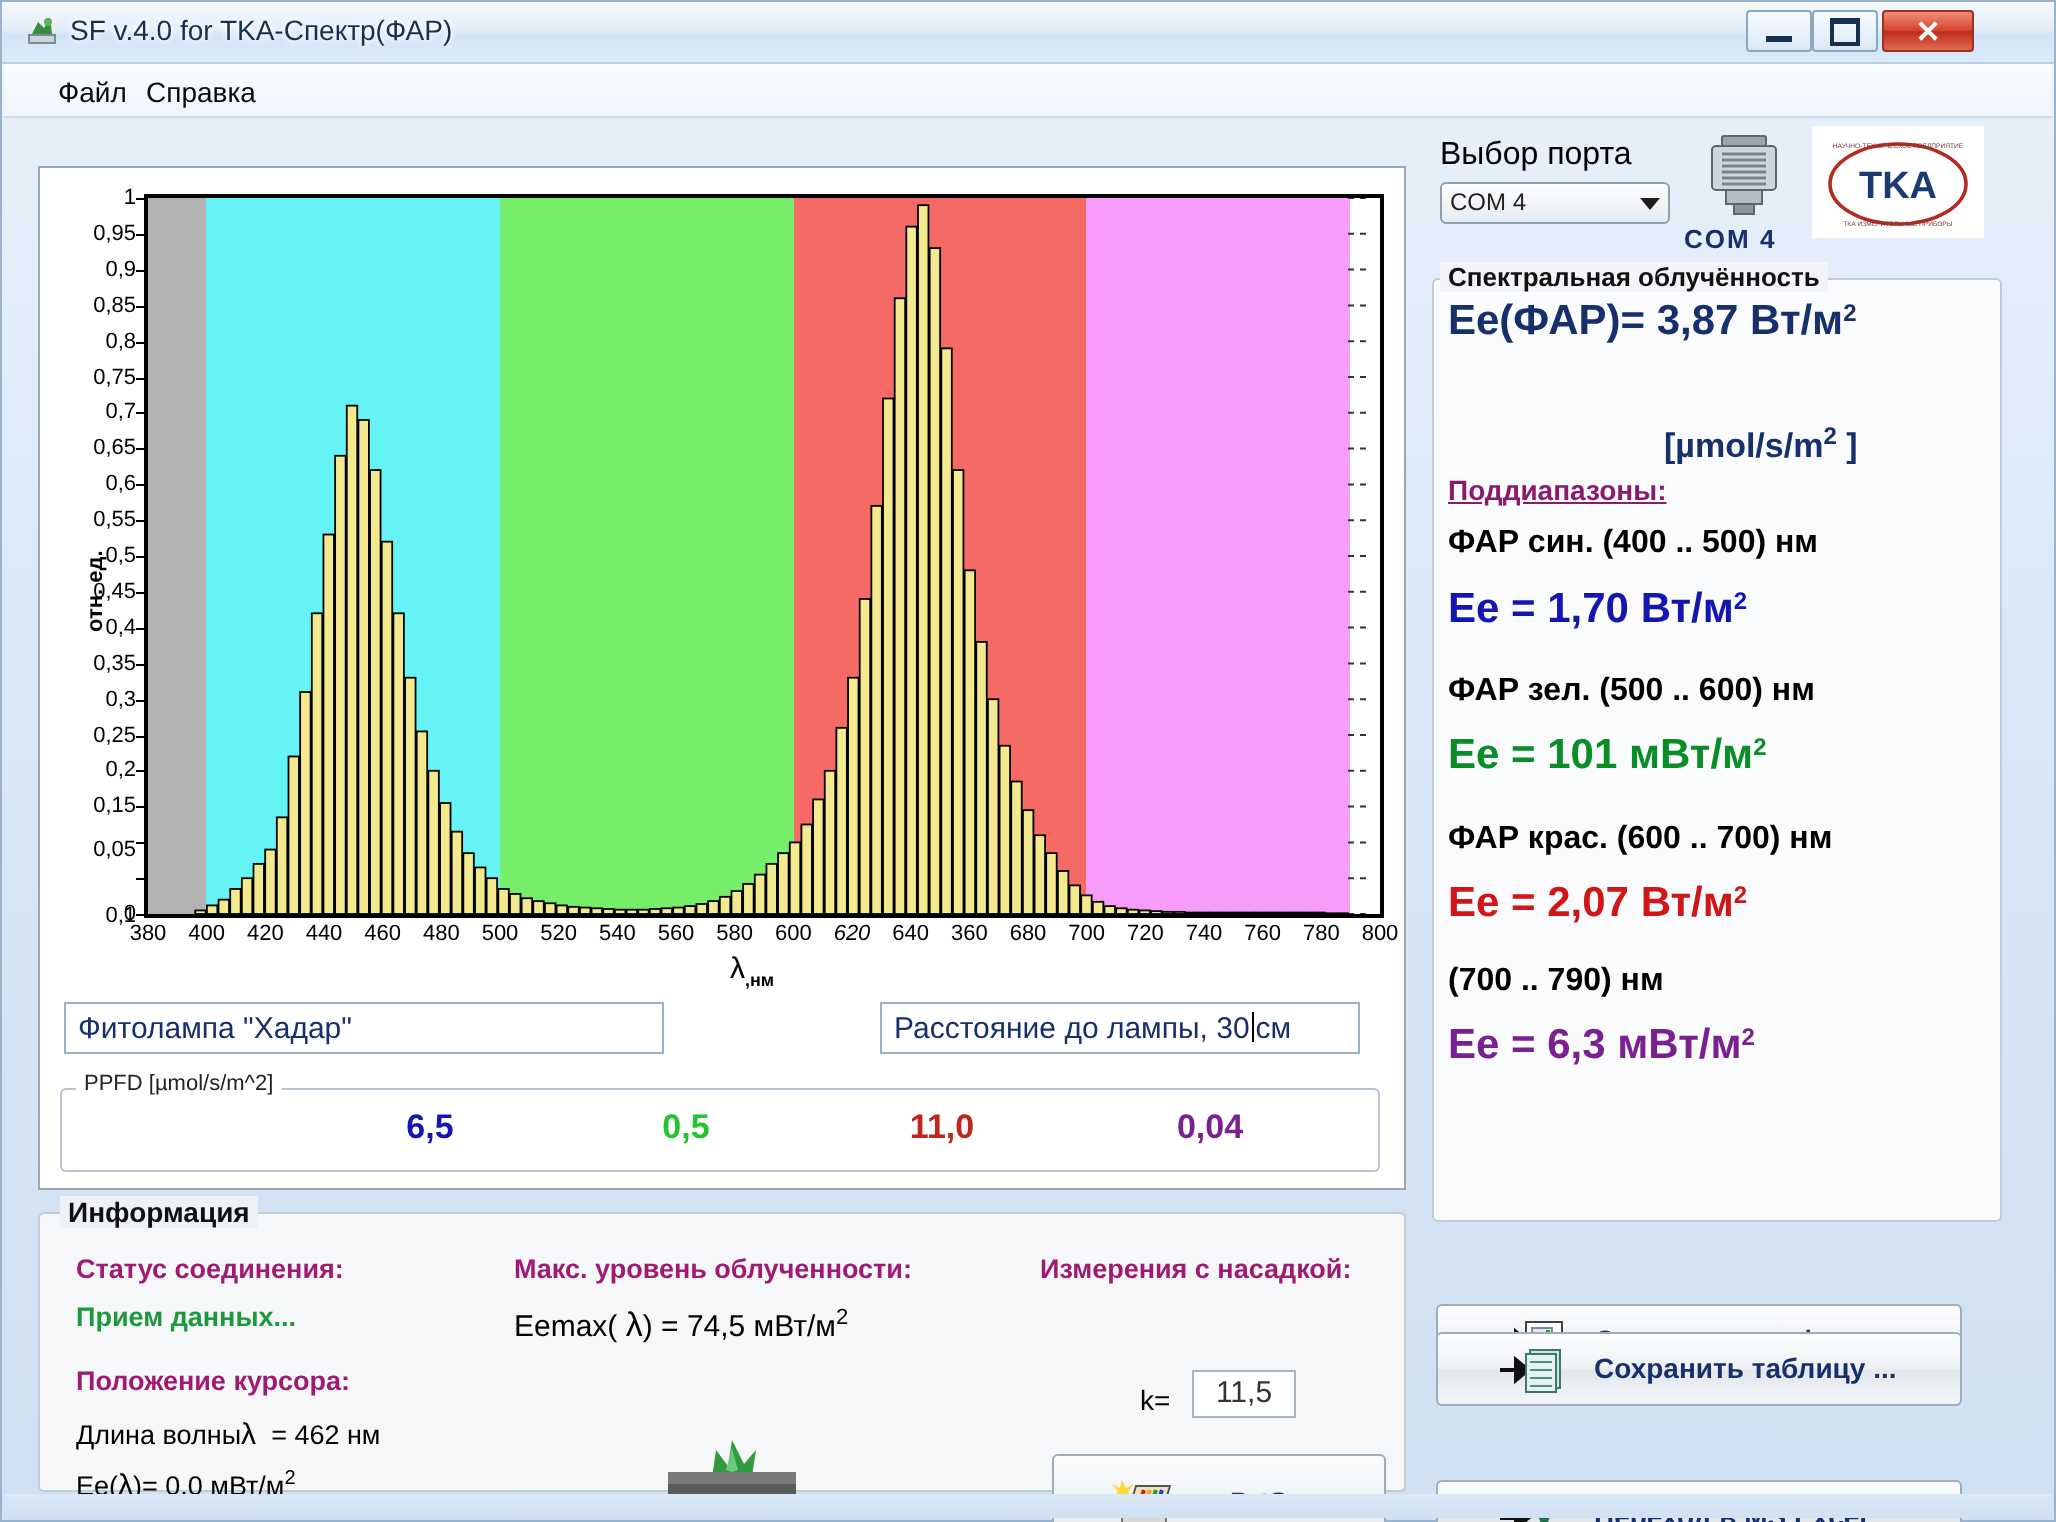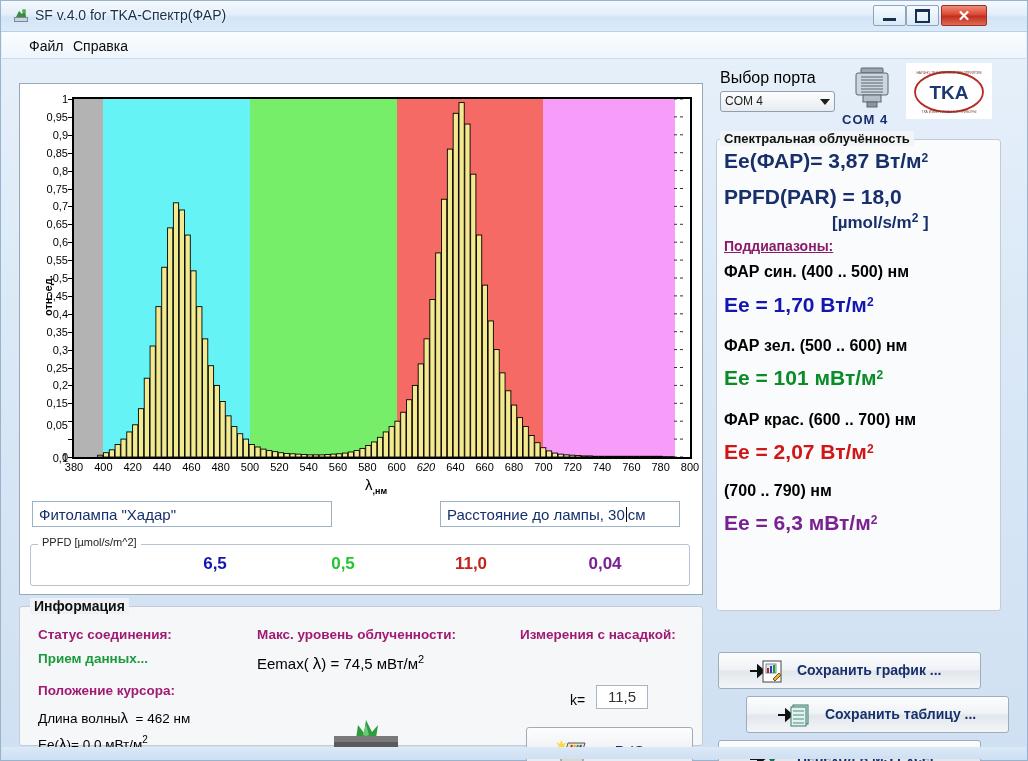--- a/index.html
+++ b/index.html
@@ -122,21 +122,21 @@
     background:linear-gradient(180deg,#fcfdfe 0%,#eff2f5 48%,#e2e7ec 52%,#f3f5f8 100%);}
   #prtscr-label{position:absolute;left:88px;top:15px;font-size:14px;font-weight:bold;
     color:#17306b;}
 
   .side-btn{position:absolute;left:708px;width:263px;height:37px;
     border:1px solid #9fadbb;border-radius:3px;box-sizing:border-box;
     background:linear-gradient(180deg,#fcfdfe 0%,#eff2f5 48%,#e2e7ec 52%,#f3f5f8 100%);}
   .side-btn-label{position:absolute;left:78px;top:9px;font-size:14px;font-weight:bold;
     color:#17306b;white-space:nowrap;}
   #btn-save-graph{top:591px;}
-  #btn-save-table{top:635px;margin-left:28px;}
+  #btn-save-table{top:605px;}
   #btn-excel{top:679px;}
   .side-icon{position:absolute;left:30px;top:6px;width:34px;height:25px;}
 
   #status-strip{position:absolute;left:1px;bottom:1px;width:1024px;height:12px;
     background:linear-gradient(180deg,#dbe9f7,#cfe0f2);}
 </style>
 </head>
 <body>
 
 <div id="window">
@@ -369,21 +369,21 @@
           <div class="xtick" style="left: 119.333px;">460</div>
           <div class="xtick" style="left: 148.667px;">480</div>
           <div class="xtick" style="left: 178px;">500</div>
           <div class="xtick" style="left: 207.333px;">520</div>
           <div class="xtick" style="left: 236.667px;">540</div>
           <div class="xtick" style="left: 266px;">560</div>
           <div class="xtick" style="left: 295.333px;">580</div>
           <div class="xtick" style="left: 324.667px;">600</div>
           <div class="xtick" style="left: 354px; font-style: italic;">620</div>
           <div class="xtick" style="left: 383.333px;">640</div>
-          <div class="xtick" style="left: 412.667px;">660</div>
+          <div class="xtick" style="left: 412.667px;">360</div>
           <div class="xtick" style="left: 442px;">680</div>
           <div class="xtick" style="left: 471.333px;">700</div>
           <div class="xtick" style="left: 500.667px;">720</div>
           <div class="xtick" style="left: 530px;">740</div>
           <div class="xtick" style="left: 559.333px;">760</div>
           <div class="xtick" style="left: 588.667px;">780</div>
           <div class="xtick" style="left: 618px;">800</div>
         </div>
       <div id="lambda-label">λ<sub>,нм</sub></div>
 
@@ -431,23 +431,20 @@
         <text x="43" y="36" font-family="Liberation Sans, sans-serif" font-size="19" font-weight="bold" fill="#1b3a72" text-anchor="middle">TKA</text>
         <text x="43" y="11" font-family="Liberation Sans, sans-serif" font-size="3.3" fill="#7a3a3a" text-anchor="middle">НАУЧНО-ТЕХНИЧЕСКОЕ ПРЕДПРИЯТИЕ</text>
         <text x="43" y="50" font-family="Liberation Sans, sans-serif" font-size="3.3" fill="#7a3a3a" text-anchor="middle">ТКА ИЗМЕРИТЕЛЬНЫЕ ПРИБОРЫ</text>
       </svg>
 
       <div id="spectral-group"></div>
       <div id="spectral-legend">Спектральная облучённость</div>
 
       <div class="sp-line" style="top:88px;">
         <span class="big-val" style="color:#17306b;">Ee(ФАР)= 3,87 Вт/м</span><span class="sup" style="color:#17306b;">2</span>
-      </div>
-      <div class="sp-line" style="top:124px;">
-        <span class="big-val" style="color:#17306b;">PPFD(PAR) = 18,0</span>
       </div>
       <div class="sp-line" style="top:150px;left:122px;">
         <span class="units">[µmol/s/m</span><span class="sup" style="color:#17306b;">2</span><span class="units"> ]</span>
       </div>
       <div class="sp-line" style="top:176px;">
         <span class="sub-hdr">Поддиапазоны:</span>
       </div>
 
       <div class="sp-line" style="top:202px;">
         <span class="sub-title">ФАР син. (400 .. 500) нм</span>

